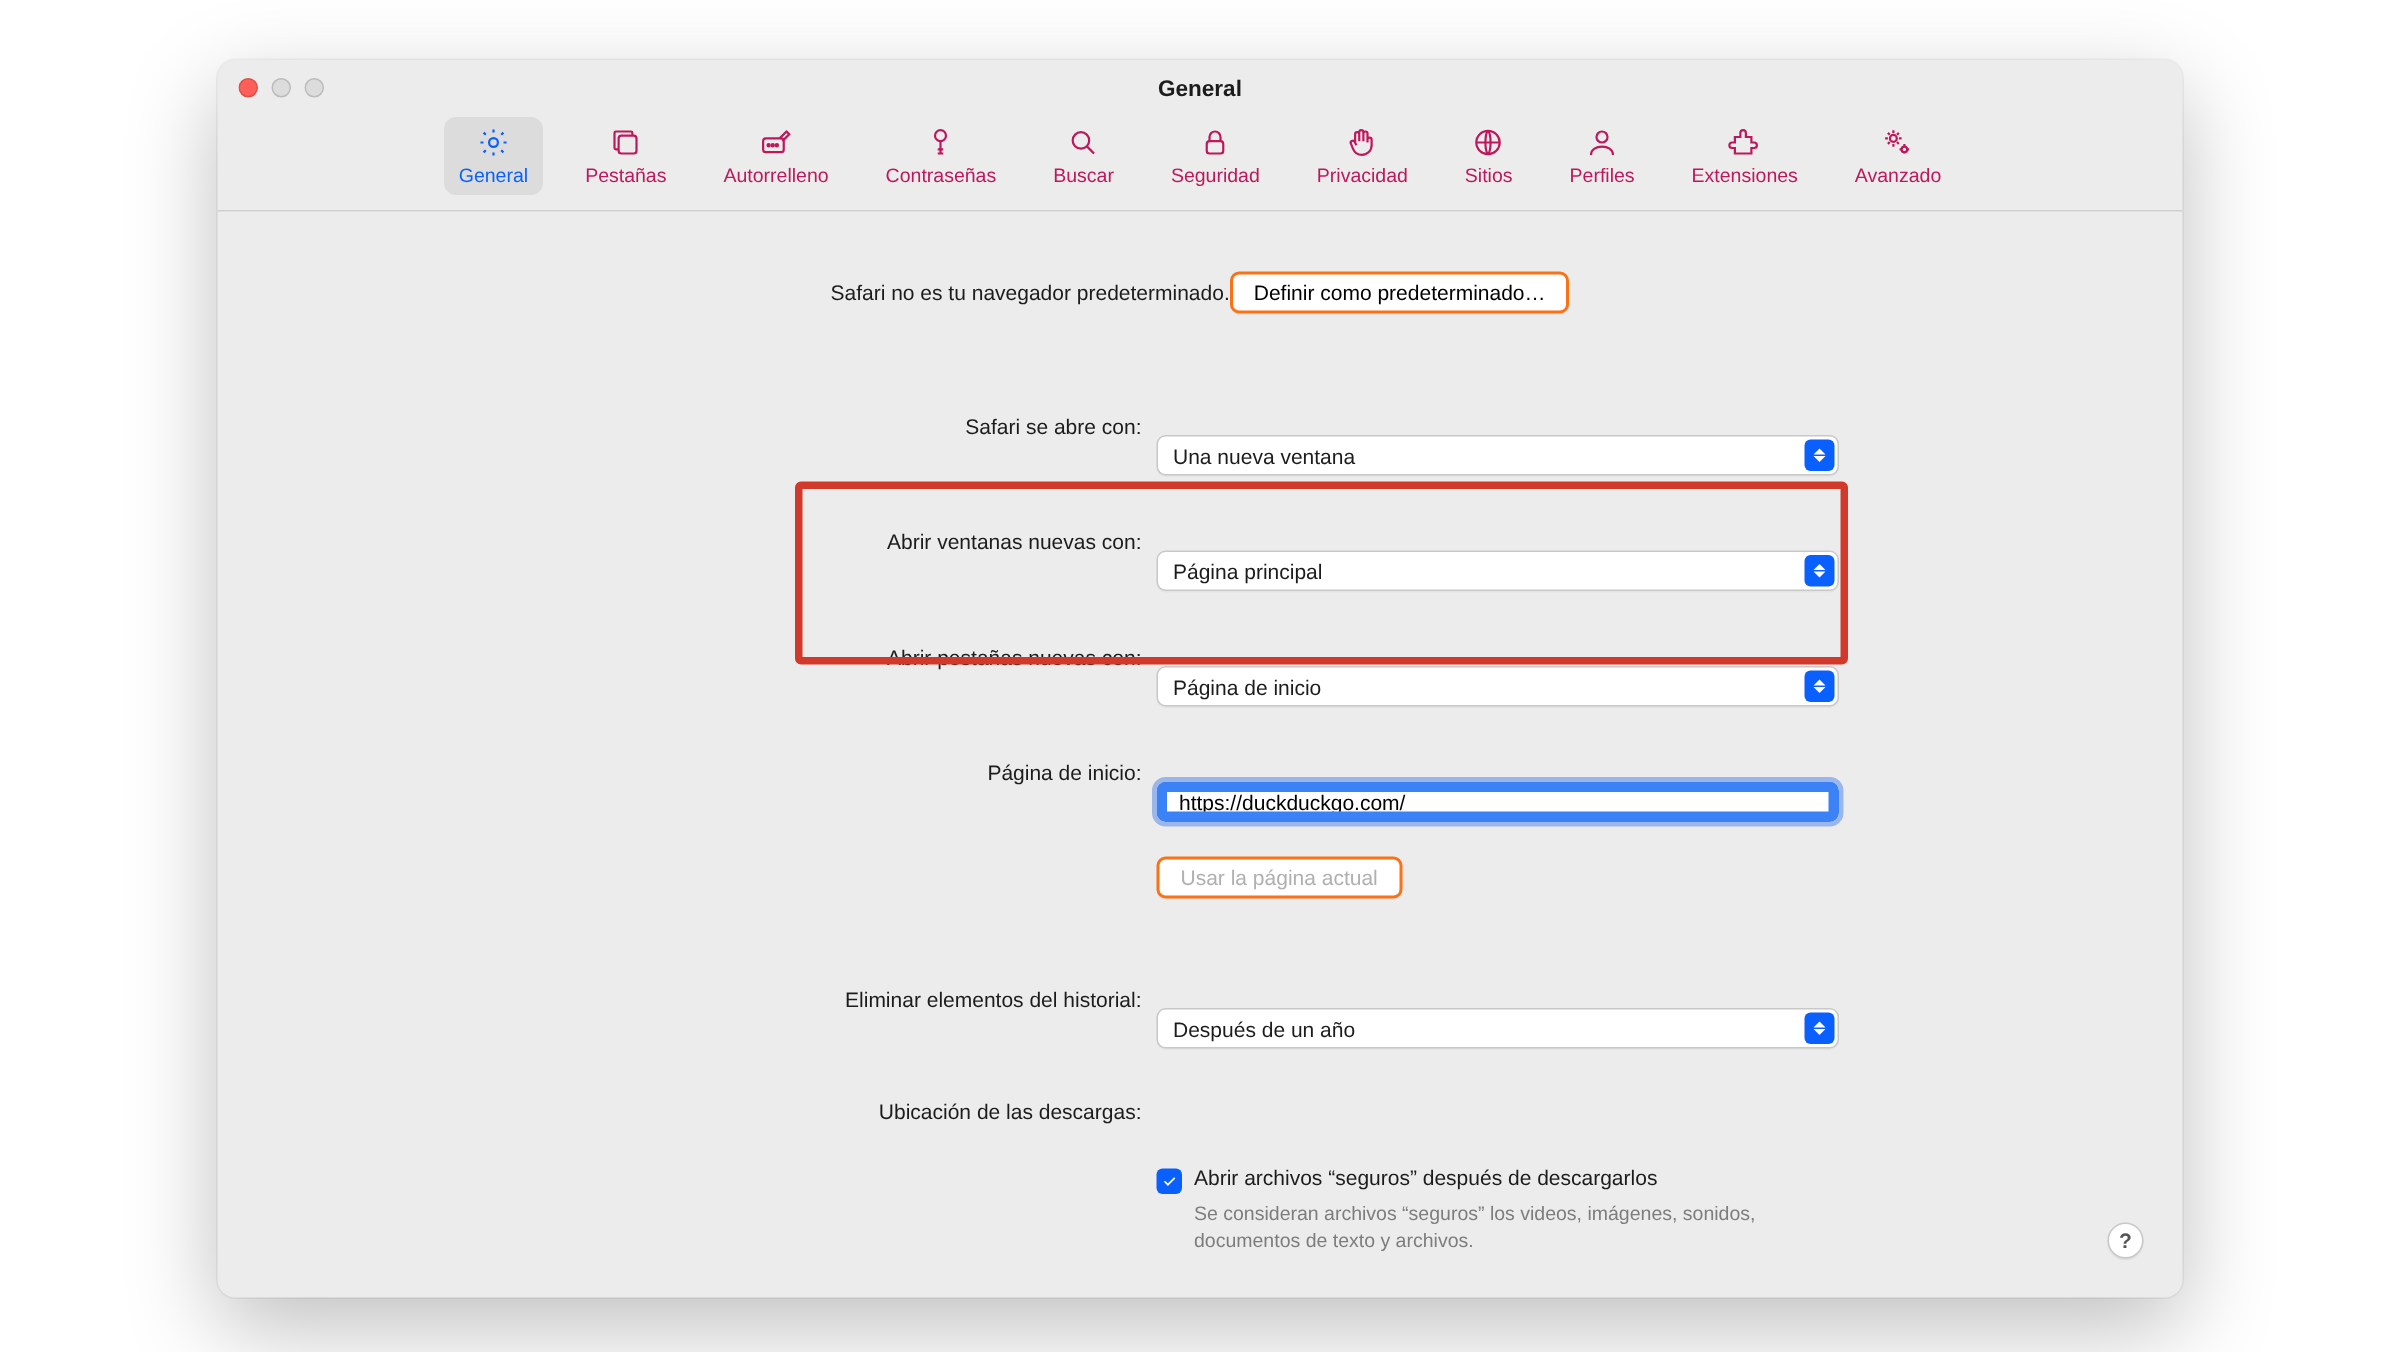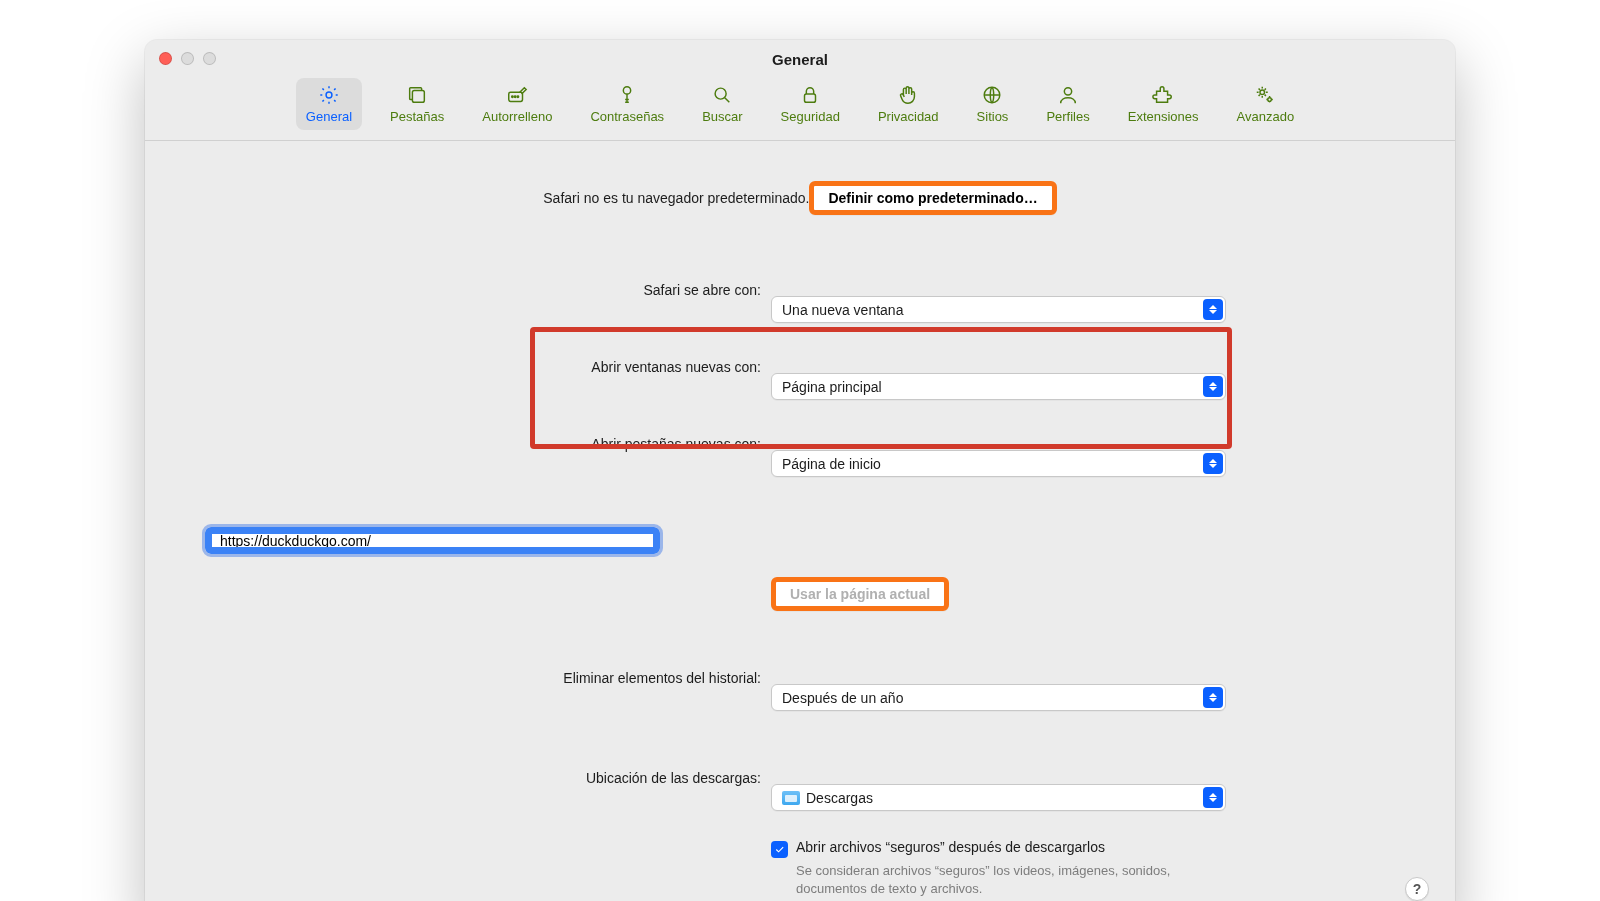--- a/index.html
+++ b/index.html
@@ -50,21 +50,21 @@
     border-bottom: 1px solid #d0d0d0;
     padding-bottom: 10px;
   }
   .tab {
     display: flex;
     flex-direction: column;
     align-items: center;
     gap: 3px;
     padding: 6px 10px 6px;
     border-radius: 8px;
-    color: #4d7c0f;
+    color: #be185d;
     cursor: default;
   }
   .tab.active {
     background: #dcdcdc;
     color: #0a60ff;
   }
   .tab .ico {
     width: 28px; height: 22px;
     display: flex; align-items: center; justify-content: center;
   }
@@ -124,26 +124,25 @@
     height: 27px;
     border: 7px solid #3b82f6;
     border-radius: 6px;
     padding: 0 8px;
     font-size: 14px;
     font-family: inherit;
     outline: 3px solid #9bb6ea;
   }
   .btn {
     background: #fff;
-    border: 5px solid #f97316;
+    border: 2px solid #f97316;
     border-radius: 6px;
     padding: 4px 14px;
     font-size: 14px;
     box-shadow: 0 1px 0 rgba(0,0,0,0.03);
-    font-weight: bold;
   }
   .btn.disabled { color: #b0b0b0; margin-top: 12px; }
   .banner-row {
     display: flex;
     justify-content: center;
     align-items: center;
     margin-bottom: 42px;
   }
   .banner-row .msg { font-size: 14px; }
   .checkbox-row { display: flex; align-items: flex-start; gap: 8px; margin-left: 566px; margin-top: 28px; }
@@ -344,47 +343,41 @@
       <div class="row">
           <div class="label">Abrir pestañas nuevas con:</div>
         <div class="control">
             <div class="select">
               <span>Página de inicio</span>
               <span class="chev"></span>
             </div>
           </div>
       </div>
       <div class="row">
+          <div class="label">Página de inicio:</div>
         <div class="control"><input class="textinput" value="https://duckduckgo.com/" style=""></div>
       </div>
     </div>
 
     <div class="row sub-btn-row">
       <button class="btn disabled">Usar la página actual</button>
     </div>
 
     <div class="row wide-gap">
         <div class="label">Eliminar elementos del historial:</div>
       <div class="control">
           <div class="select">
             <span>Después de un año</span>
             <span class="chev"></span>
           </div>
         </div>
     </div>
 
     <div class="row wide-gap">
         <div class="label">Ubicación de las descargas:</div>
-      <div class="control">
-          <div class="select">
-        <span class="folder-ico"></span>
-        <span>Descargas</span>
-            <span class="chev"></span>
-          </div>
-        </div>
     </div>
 
     <div class="checkbox-row">
       <div class="box">
         <svg width="11" height="11" viewBox="0 0 24 24">
             <path d="M5 12l5 5L20 7"></path>
           </svg>
       </div>
       <div class="checkbox-text">Abrir archivos “seguros” después de descargarlos</div>
     </div>

